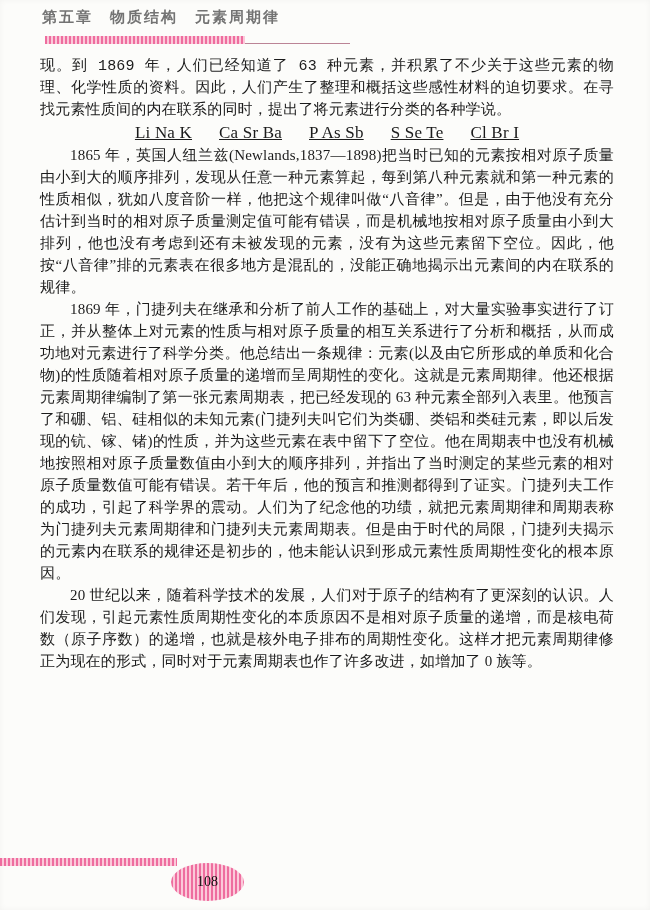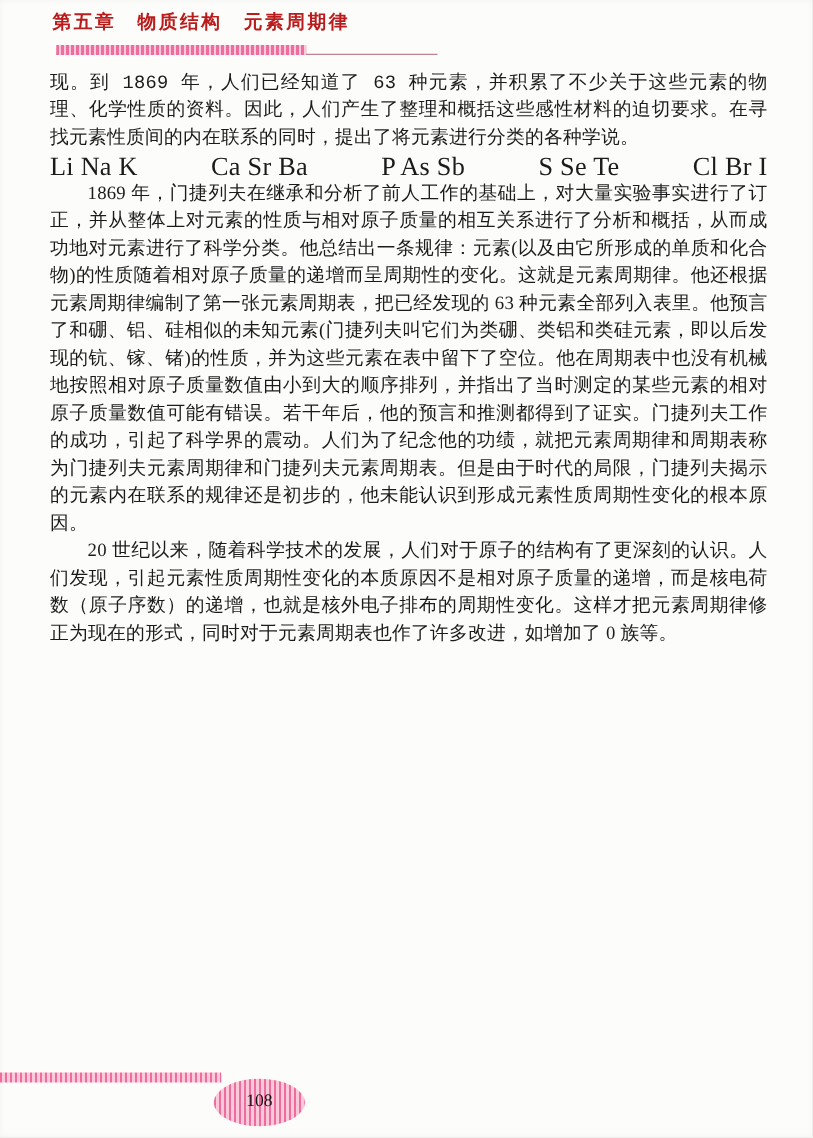--- a/index.html
+++ b/index.html
@@ -15,21 +15,21 @@
 
   
   .chapter-title {
     position: absolute;
     left: 42px;
     top: 8px;
     font-family: "Liberation Sans", "DejaVu Sans", sans-serif;
     font-weight: 700;
     font-size: 15px;
     letter-spacing: 2px;
-    color: #b91c1c;
+    color: #737373;
     white-space: nowrap;
   }
   .header-rule-line {
     position: absolute;
     left: 45px;
     top: 43px;
     width: 305px;
     height: 1px;
     background: #bb8496;
   }
@@ -64,26 +64,27 @@
   .content p {
     margin: 0;
     text-indent: 2em;
   }
   .content p.no-indent {
     text-indent: 0;
     font-family: Liberation Mono, monospace;
   }
   .elements-row {
     display: flex;
-    justify-content: space-between;
+    justify-content: center;
     gap: 27px;
-    font-size: 21px;
+    font-size: 17px;
     line-height: 22px;
     text-indent: 0;
     white-space: nowrap;
+    text-decoration: underline;
   }
 
   
   .footer-stripes {
     position: absolute;
     left: 0;
     top: 858px;
     width: 177px;
     height: 8px;
   }
@@ -117,20 +118,21 @@
     <p class="no-indent">现。到 1869 年，人们已经知道了 63 种元素，并积累了不少关于这些元素的物理、化学性质的资料。因此，人们产生了整理和概括这些感性材料的迫切要求。在寻找元素性质间的内在联系的同时，提出了将元素进行分类的各种学说。</p>
 
     <div class="elements-row">
       <span>Li Na K</span>
       <span>Ca Sr Ba</span>
       <span>P As Sb</span>
       <span>S Se Te</span>
       <span>Cl Br I</span>
     </div>
 
+    <p>1865 年，英国人纽兰兹(Newlands,1837—1898)把当时已知的元素按相对原子质量由小到大的顺序排列，发现从任意一种元素算起，每到第八种元素就和第一种元素的性质相似，犹如八度音阶一样，他把这个规律叫做“八音律”。但是，由于他没有充分估计到当时的相对原子质量测定值可能有错误，而是机械地按相对原子质量由小到大排列，他也没有考虑到还有未被发现的元素，没有为这些元素留下空位。因此，他按“八音律”排的元素表在很多地方是混乱的，没能正确地揭示出元素间的内在联系的规律。</p>
     <p>1869 年，门捷列夫在继承和分析了前人工作的基础上，对大量实验事实进行了订正，并从整体上对元素的性质与相对原子质量的相互关系进行了分析和概括，从而成功地对元素进行了科学分类。他总结出一条规律：元素(以及由它所形成的单质和化合物)的性质随着相对原子质量的递增而呈周期性的变化。这就是元素周期律。他还根据元素周期律编制了第一张元素周期表，把已经发现的 63 种元素全部列入表里。他预言了和硼、铝、硅相似的未知元素(门捷列夫叫它们为类硼、类铝和类硅元素，即以后发现的钪、镓、锗)的性质，并为这些元素在表中留下了空位。他在周期表中也没有机械地按照相对原子质量数值由小到大的顺序排列，并指出了当时测定的某些元素的相对原子质量数值可能有错误。若干年后，他的预言和推测都得到了证实。门捷列夫工作的成功，引起了科学界的震动。人们为了纪念他的功绩，就把元素周期律和周期表称为门捷列夫元素周期律和门捷列夫元素周期表。但是由于时代的局限，门捷列夫揭示的元素内在联系的规律还是初步的，他未能认识到形成元素性质周期性变化的根本原因。</p>
     <p>20 世纪以来，随着科学技术的发展，人们对于原子的结构有了更深刻的认识。人们发现，引起元素性质周期性变化的本质原因不是相对原子质量的递增，而是核电荷数（原子序数）的递增，也就是核外电子排布的周期性变化。这样才把元素周期律修正为现在的形式，同时对于元素周期表也作了许多改进，如增加了 0 族等。</p>
   </div>
 
   <div class="footer-stripes stripes"></div>
   <div class="page-badge stripes">
     <span class="page-number">108</span>
   </div>
 
 </div>

